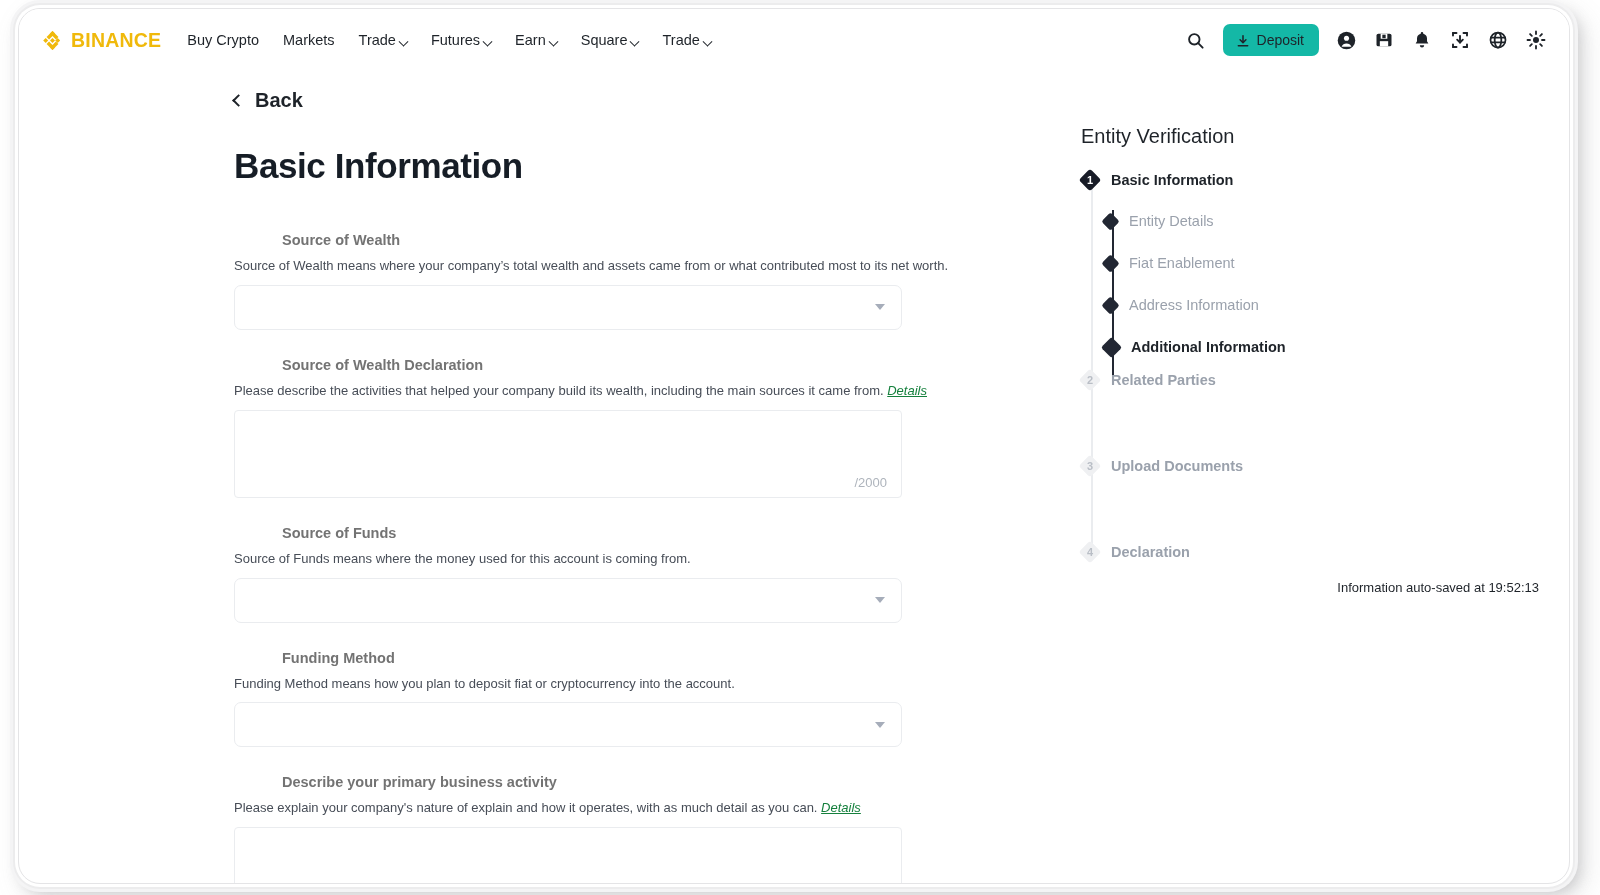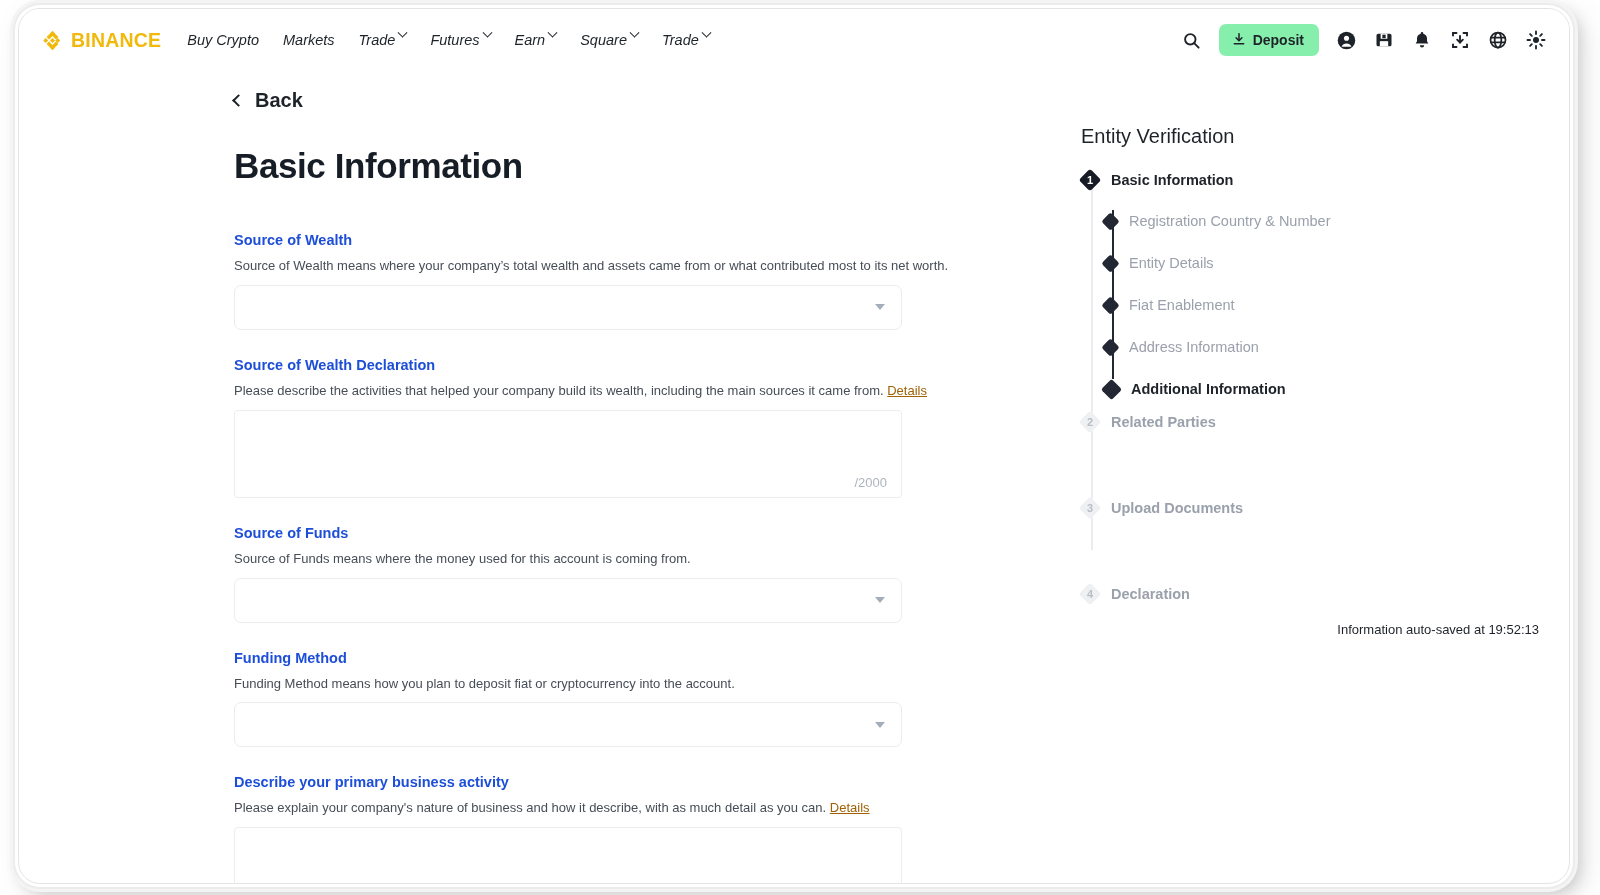--- a/index.html
+++ b/index.html
@@ -47,40 +47,40 @@
     margin-right: 26px;
   }
   .logo-mark { width: 23px; height: 23px; display: block; }
   .logo-text {
     font-size: 19.5px; font-weight: bold; letter-spacing: .2px;
     color: #F0B90B; font-family: "Liberation Sans", sans-serif;
   }
   .nav { display: flex; align-items: center; gap: 24px; }
   .nav-item {
     font-size: 14.5px; color: #1E2329; font-weight: 500;
-    display: flex; align-items: flex-start; gap: 4px;
-    cursor: pointer; white-space: nowrap; font-style: italic;
+    display: flex; align-items: flex-end; gap: 4px;
+    cursor: pointer; white-space: nowrap;
   }
   .caret-sm {
     display: inline-block; width: 7px; height: 7px;
     border-right: 1.6px solid #1E2329;
     border-bottom: 1.6px solid #1E2329;
     transform: rotate(45deg) translate(-2px,-2px);
   }
   .header-right {
     margin-left: auto;
     display: flex; align-items: center; gap: 16px;
   }
   .hicon { width: 22px; height: 22px; display: flex; align-items: center;
            justify-content: center; cursor: pointer; color: #1E2329; }
   .hicon svg { display: block; }
   .deposit-btn {
-    display: flex; align-items: flex-start; gap: 7px;
-    background: #86efac; color: #1E2329;
-    font-size: 14px; font-weight: bold;
+    display: flex; align-items: flex-end; gap: 7px;
+    background: #14b8a6; color: #1E2329;
+    font-size: 14px; font-weight: normal;
     border: none; border-radius: 7px;
     padding: 8px 15px 8px 13px;
     cursor: pointer;
     font-family: "Liberation Sans", sans-serif;
   }
 
   
   .body-wrap {
     display: flex;
     padding: 18px 0 0 0;
@@ -100,30 +100,32 @@
   .back-label { font-size: 20px; font-weight: bold; color: #1E2329; }
 
   .page-title {
     font-size: 35px; font-weight: bold; color: #161D26;
     letter-spacing: -0.4px; margin: 14px 0 46px 0;
   }
 
   
   .field { margin-bottom: 27px; }
   .field-label {
-    font-size: 14.5px; font-weight: bold; color: #1d4ed8;
+    font-size: 14.5px; font-weight: bold; color: #737373;
     margin-bottom: 9px;
+    margin-left: 48px;
   }
   .field-help {
     font-size: 13px; color: #474D57; line-height: 1.45;
     margin-bottom: 9px;
   }
   .details-link {
-    color: #a16207; text-decoration: underline; cursor: pointer;
+    color: #15803d; text-decoration: underline; cursor: pointer;
     font-weight: normal;
+    font-style: italic;
   }
   .select-box {
     width: 668px; height: 45px;
     border: 1px solid #EAECEF; border-radius: 7px;
     background: #ffffff;
     display: flex; align-items: center;
     padding: 0 16px;
     cursor: pointer; position: relative;
     font-size: 14px; color: #1E2329;
   }
@@ -390,21 +392,21 @@
           </div>
           <div class="select-box">
             <span></span>
             <i class="select-caret"></i>
           </div>
         </div>
 
         <div class="field">
           <div class="field-label">Describe your primary business activity</div>
           <div class="field-help">
-            <span>Please explain your company's nature of business and how it describe, with as much detail as you can.</span>
+            <span>Please explain your company's nature of explain and how it operates, with as much detail as you can.</span>
             <span class="details-link">Details</span>
           </div>
           <div class="textarea-box">
             <textarea class="textarea-inner" placeholder="" style=""></textarea>
             
           </div>
         </div>
 
       </div>
 
@@ -419,24 +421,20 @@
               <span class="dia-badge">
                 <span class="shape"></span>
                 <span class="num">1</span>
               </span>
               <span class="step-label">Basic Information</span>
             </div>
 
             <div class="substeps">
               <div class="sub-rail"></div>
 
-              <div class="sub">
-                <span class="sub-dia"></span>
-                <span class="sub-label">Registration Country &amp; Number</span>
-              </div>
               <div class="sub">
                 <span class="sub-dia"></span>
                 <span class="sub-label">Entity Details</span>
               </div>
               <div class="sub">
                 <span class="sub-dia"></span>
                 <span class="sub-label">Fiat Enablement</span>
               </div>
               <div class="sub">
                 <span class="sub-dia"></span>

